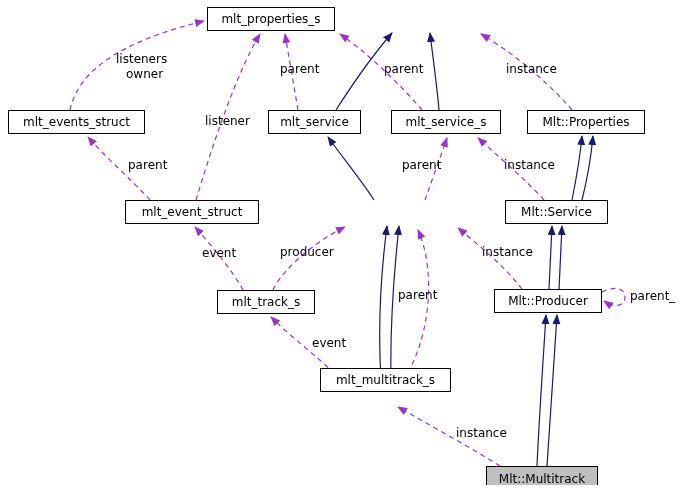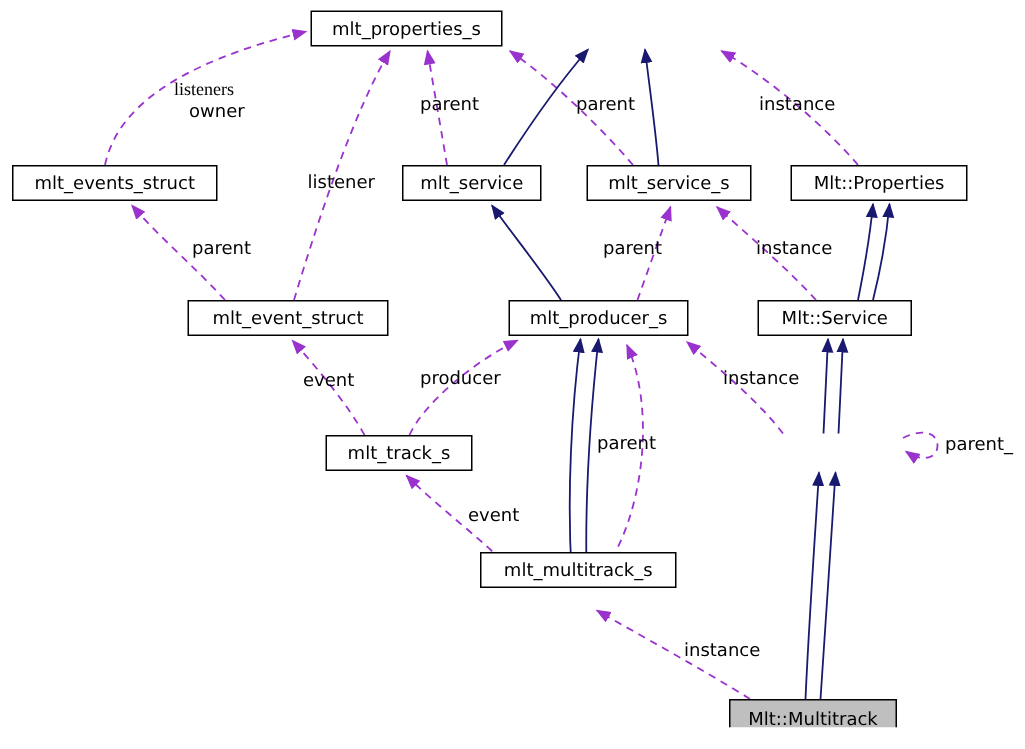--- a/index.html
+++ b/index.html
@@ -78,27 +78,27 @@
     <path class="edge edge--inh" d="M 537 466 C 539 420, 543 362, 546 315"></path>
     <path class="edge edge--inh" d="M 547 466 C 550 420, 554 362, 557 315"></path>
   </svg>
 
   <div class="node" style="left:207px; top:7px;  width:128px; height:24px;">mlt_properties_s</div>
   <div class="node" style="left:8px;   top:110px; width:137px; height:24px;">mlt_events_struct</div>
   <div class="node" style="left:268px; top:110px; width:93px;  height:24px;">mlt_service</div>
   <div class="node" style="left:391px; top:110px; width:110px; height:24px;">mlt_service_s</div>
   <div class="node" style="left:527px; top:110px; width:118px; height:24px;">Mlt::Properties</div>
   <div class="node" style="left:125px; top:200px; width:134px; height:24px;">mlt_event_struct</div>
-  <div class="node" style="left:339px; top:200px; width:120px; height:24px;">mlt_producer_s</div>
   <div class="node" style="left:505px; top:200px; width:103px; height:24px;">Mlt::Service</div>
   <div class="node" style="left:217px; top:290px; width:98px;  height:24px;">mlt_track_s</div>
+  <div class="node" style="left:494px; top:289px; width:108px; height:24px;">Mlt::Producer</div>
   <div class="node" style="left:320px; top:368px; width:131px; height:24px;">mlt_multitrack_s</div>
   <div class="node node--highlight" style="left:486px; top:466px; width:112px; height:25px;">Mlt::Multitrack</div>
 
-  <span class="edge-label" style="left:116px; top:52px;font-family:Liberation Serif, serif;">listeners</span>
+  <span class="edge-label" style="left:116px; top:52px;">listeners</span>
   <span class="edge-label" style="left:126px; top:67px;">owner</span>
   <span class="edge-label" style="left:280px; top:62px;">parent</span>
   <span class="edge-label" style="left:384px; top:62px;">parent</span>
   <span class="edge-label" style="left:506px; top:62px;">instance</span>
   <span class="edge-label" style="left:205px; top:114px;">listener</span>
   <span class="edge-label" style="left:128px; top:158px;">parent</span>
   <span class="edge-label" style="left:402px; top:158px;">parent</span>
   <span class="edge-label" style="left:504px; top:158px;">instance</span>
   <span class="edge-label" style="left:202px; top:246px;">event</span>
   <span class="edge-label" style="left:280px; top:245px;">producer</span>

